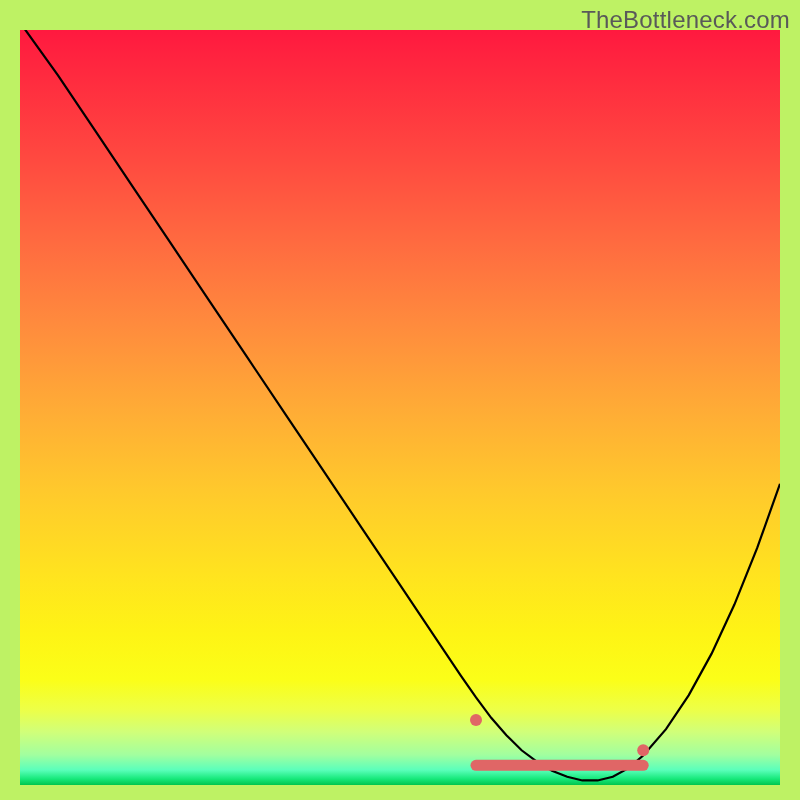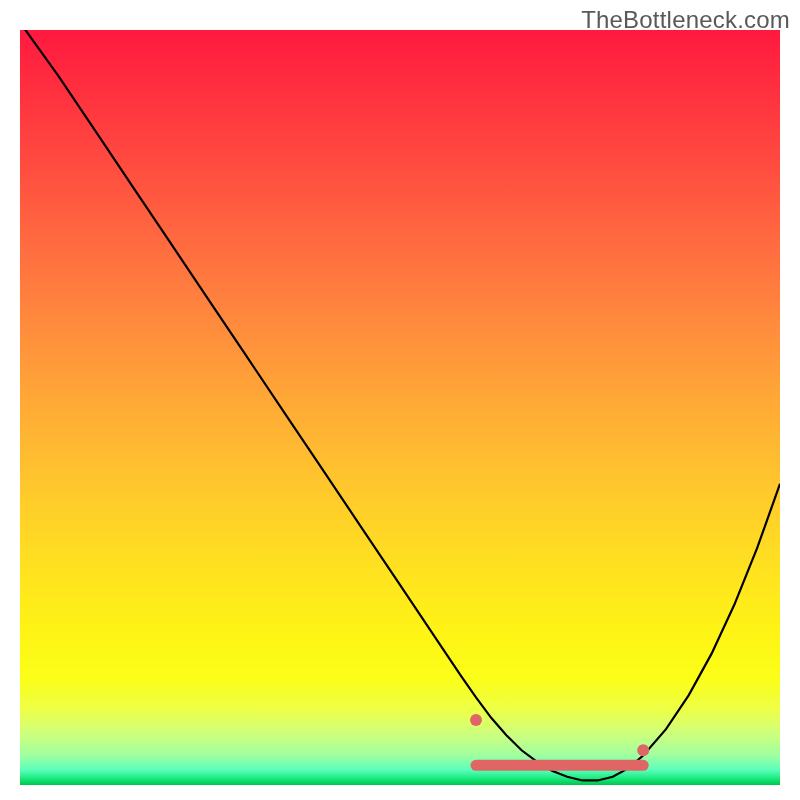--- a/index.html
+++ b/index.html
@@ -1,17 +1,17 @@
 <!DOCTYPE html>
 <html><head>
 <meta charset="utf-8">
 <style>
   * { margin: 0; padding: 0; box-sizing: border-box; }
   html, body { width: 800px; height: 800px; background: #000; overflow: hidden; }
-  .container { position: relative; width: 800px; height: 800px; background: #ffffff; }
+  .container { position: relative; width: 800px; height: 800px; background: #bef264; }
   .watermark {
     position: absolute;
     top: 6px;
     right: 10px;
     font-family: Arial, Helvetica, sans-serif;
     font-size: 24px;
     font-weight: 500;
     color: #595959;
     letter-spacing: 0.2px;
   }

